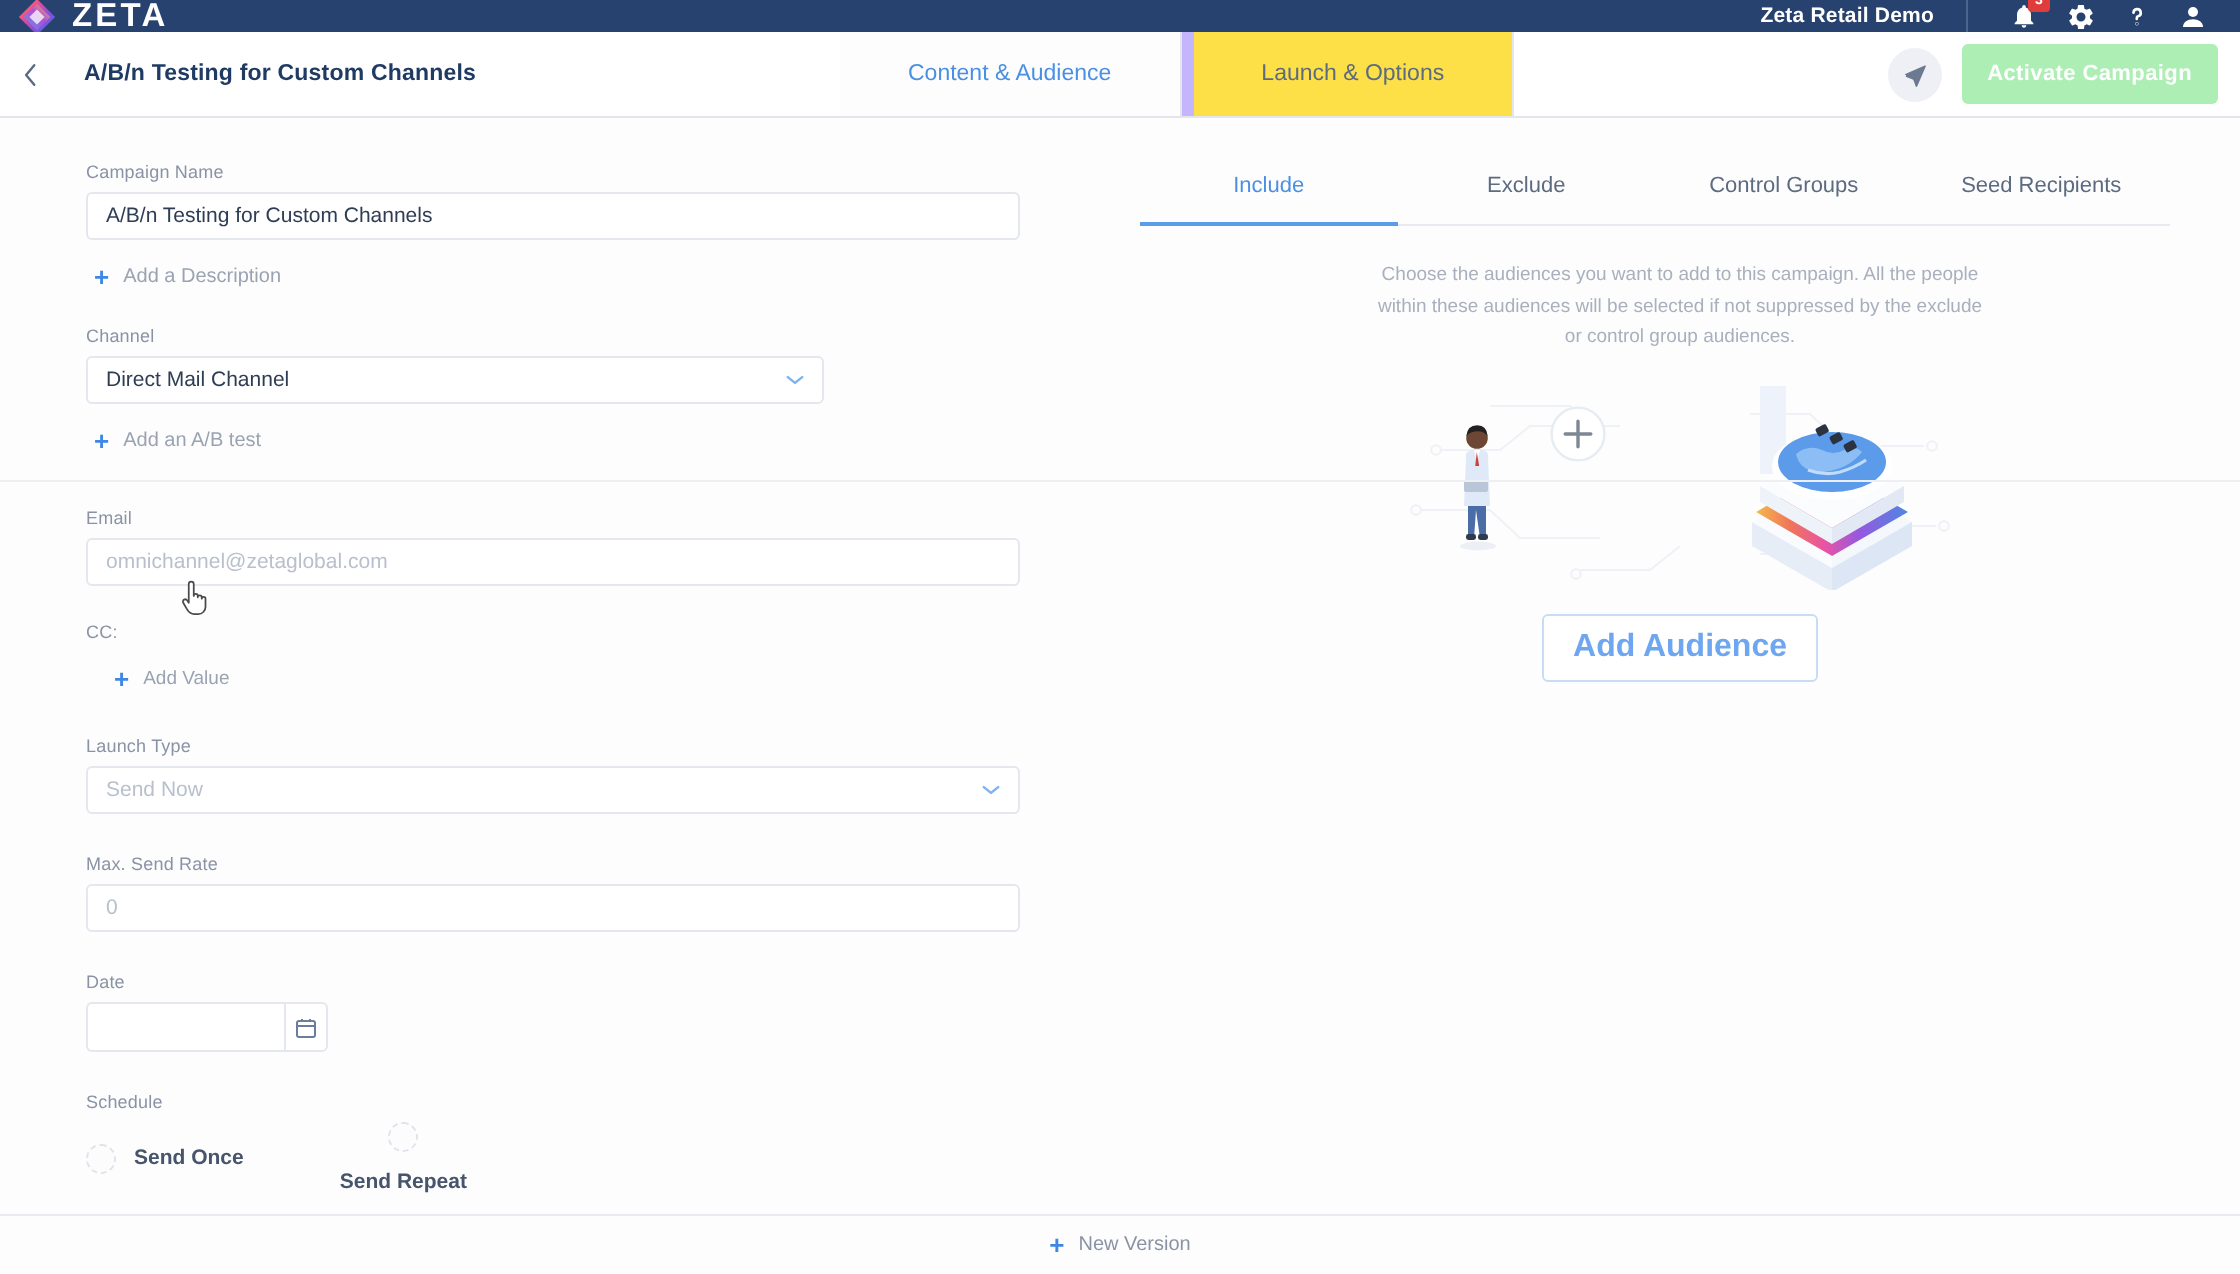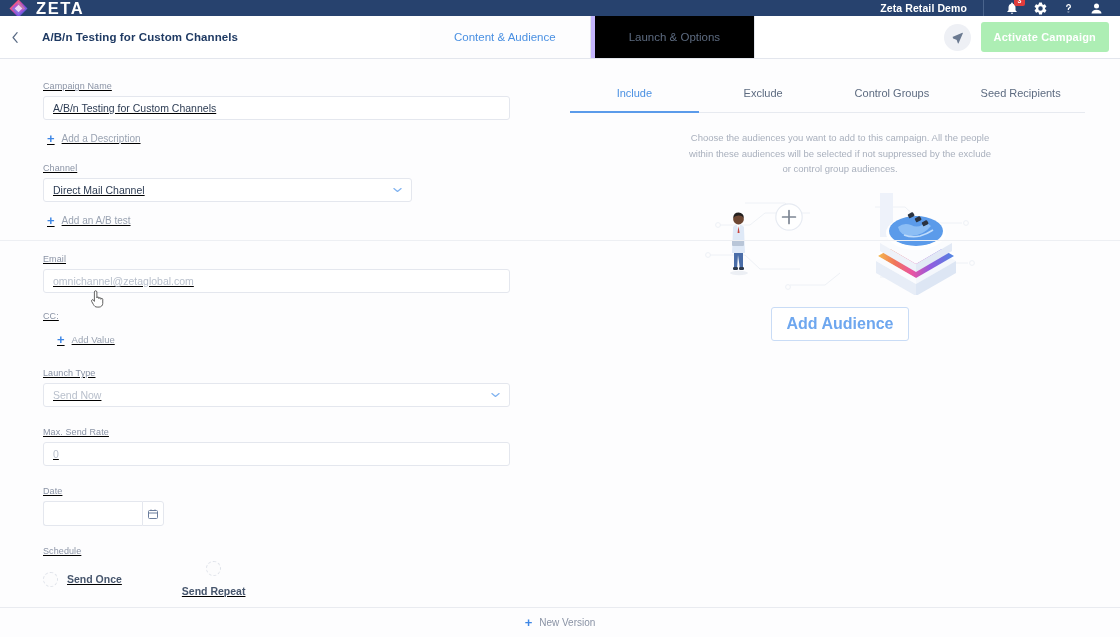--- a/index.html
+++ b/index.html
@@ -108,22 +108,22 @@
     top: 0;
     bottom: 0;
   }
   .tab-main {
     display: flex;
     align-items: center;
     padding: 0 34px;
     font-size: 11.5px;
     color: #5d6b80;
     border-right: 1px solid #e3e6ed;
-    border-left: 4px solid #c4b5fd;
-    background: #000000;
+    border-left: 6px solid #c4b5fd;
+    background: #fde047;
   }
   .tab-main.active {
     color: #4a90e2;
     border-left: none;
     background: #fdfdfe;
   }
   .header-actions {
     margin-left: auto;
     display: flex;
     align-items: center;
@@ -155,21 +155,20 @@
   
   .content {
     display: flex;
     height: 564px;
     background: #fdfdfe;
   }
   .left-pane {
     width: 560px;
     padding: 22px 0 0 43px;
     position: relative;
-    text-decoration: underline;
   }
   .right-pane {
     flex: 1;
     padding-top: 20px;
   }
 
   
   .field { margin-bottom: 0; }
   .flabel {
     font-size: 9px;
@@ -227,21 +226,21 @@
     border: 1px solid #e4e7ee;
     border-radius: 0 3px 3px 0;
     background: #fff;
     display: flex;
     align-items: center;
     justify-content: center;
     color: #6b7d9c;
   }
 
   
-  .radio-row { display: flex; align-items: center; gap: 12px; }
+  .radio-row { display: flex; align-items: center; gap: 0; }
   .radio-item {
     display: flex;
     align-items: center;
     gap: 9px;
     font-size: 10.5px;
     font-weight: bold;
     color: #46556c;
   }
   .radio-item + .radio-item { margin-left: 48px; flex-direction: column; }
   .radio-circle {

